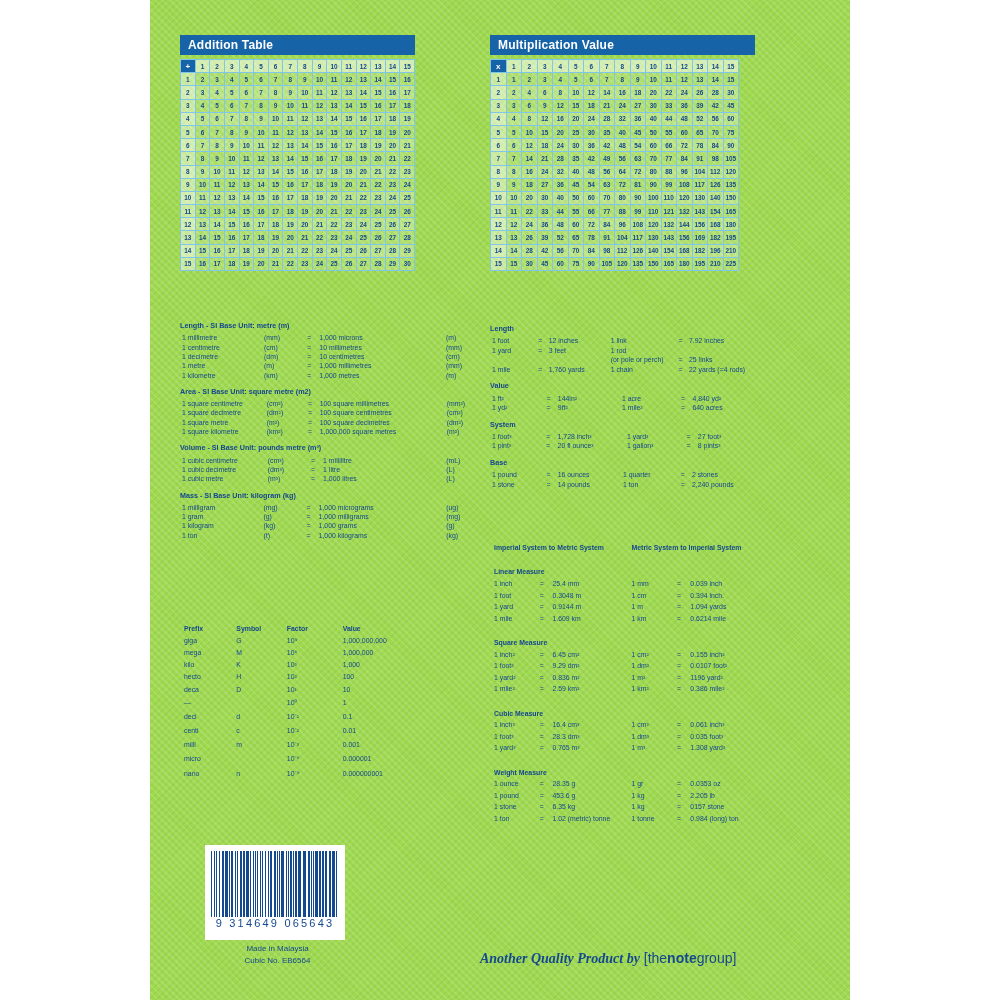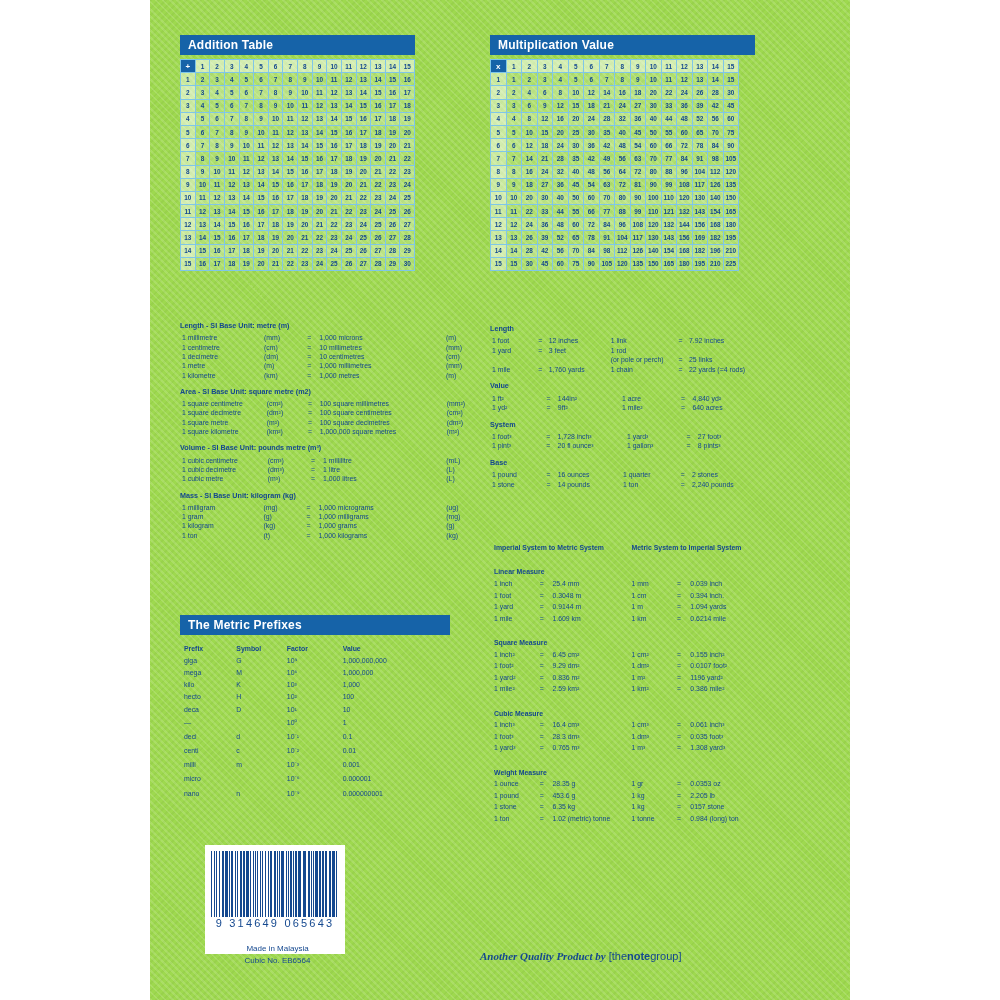--- a/index.html
+++ b/index.html
@@ -68,26 +68,26 @@
   .conv .a5{width:16px;text-align:center;}
   .conv .a6{width:90px;}
 
   .pref td{padding:1.6px 2px;font-size:6.9px;color:#14488f;}
   .pref .p1{width:54px;}
   .pref .p2{width:50px;}
   .pref .p3{width:58px;}
   .pref .p4{width:120px;}
   .pref .hd{font-weight:bold;}
 
-  .barcode{position:absolute;left:55px;top:845px;width:140px;height:109px;background:#ffffff;}
+  .barcode{position:absolute;left:55px;top:845px;width:140px;height:95px;background:#ffffff;}
   .bars{position:absolute;left:6px;top:6px;width:128px;height:66px;}
   .bars i{position:absolute;top:0;background:#14488f;height:100%;}
   .bcnum{position:absolute;left:0;top:72px;width:140px;text-align:center;font-size:11px;letter-spacing:2.2px;color:#14488f;font-family:"Liberation Sans",sans-serif;}
   .madein{position:absolute;left:55px;top:943px;width:145px;text-align:center;font-size:8px;color:#14488f;line-height:12px;}
-  .brand{position:absolute;left:330px;top:950px;font-size:11px;color:#14488f;}
+  .brand{position:absolute;left:330px;top:950px;font-size:14px;color:#14488f;}
   .brand b{font-family:"Liberation Serif",serif;font-style:italic;font-weight:bold;}
   .brand .grp{font-family:"Liberation Sans",sans-serif;color:#14488f;}
   .brand .grp .n{font-weight:bold;}
 </style>
 </head>
 <body>
 
 <div id="page">
 
   <div class="sec" style="left:30px;top:35px;width:235px;">
@@ -817,21 +817,20 @@
               <td class="c-eq">=</td>
               <td class="c-val">1,000 kilograms</td>
               <td class="c-unit">(kg)</td>
             </tr>
           </tbody>
         </table>
       </div>
   </div>
 
   <div class="sec" style="left:30px;top:615px;width:270px;">
-    <div class="band">The Metric Prefixes</div>
     <div id="prefBody" style="margin-top:6px;">
         <table class="pref">
           <tbody>
             <tr>
               <td class="hd p1">Prefix</td>
               <td class="hd p2">Symbol</td>
               <td class="hd p3">Factor</td>
               <td class="hd p4">Value</td>
             </tr>
             <tr>

